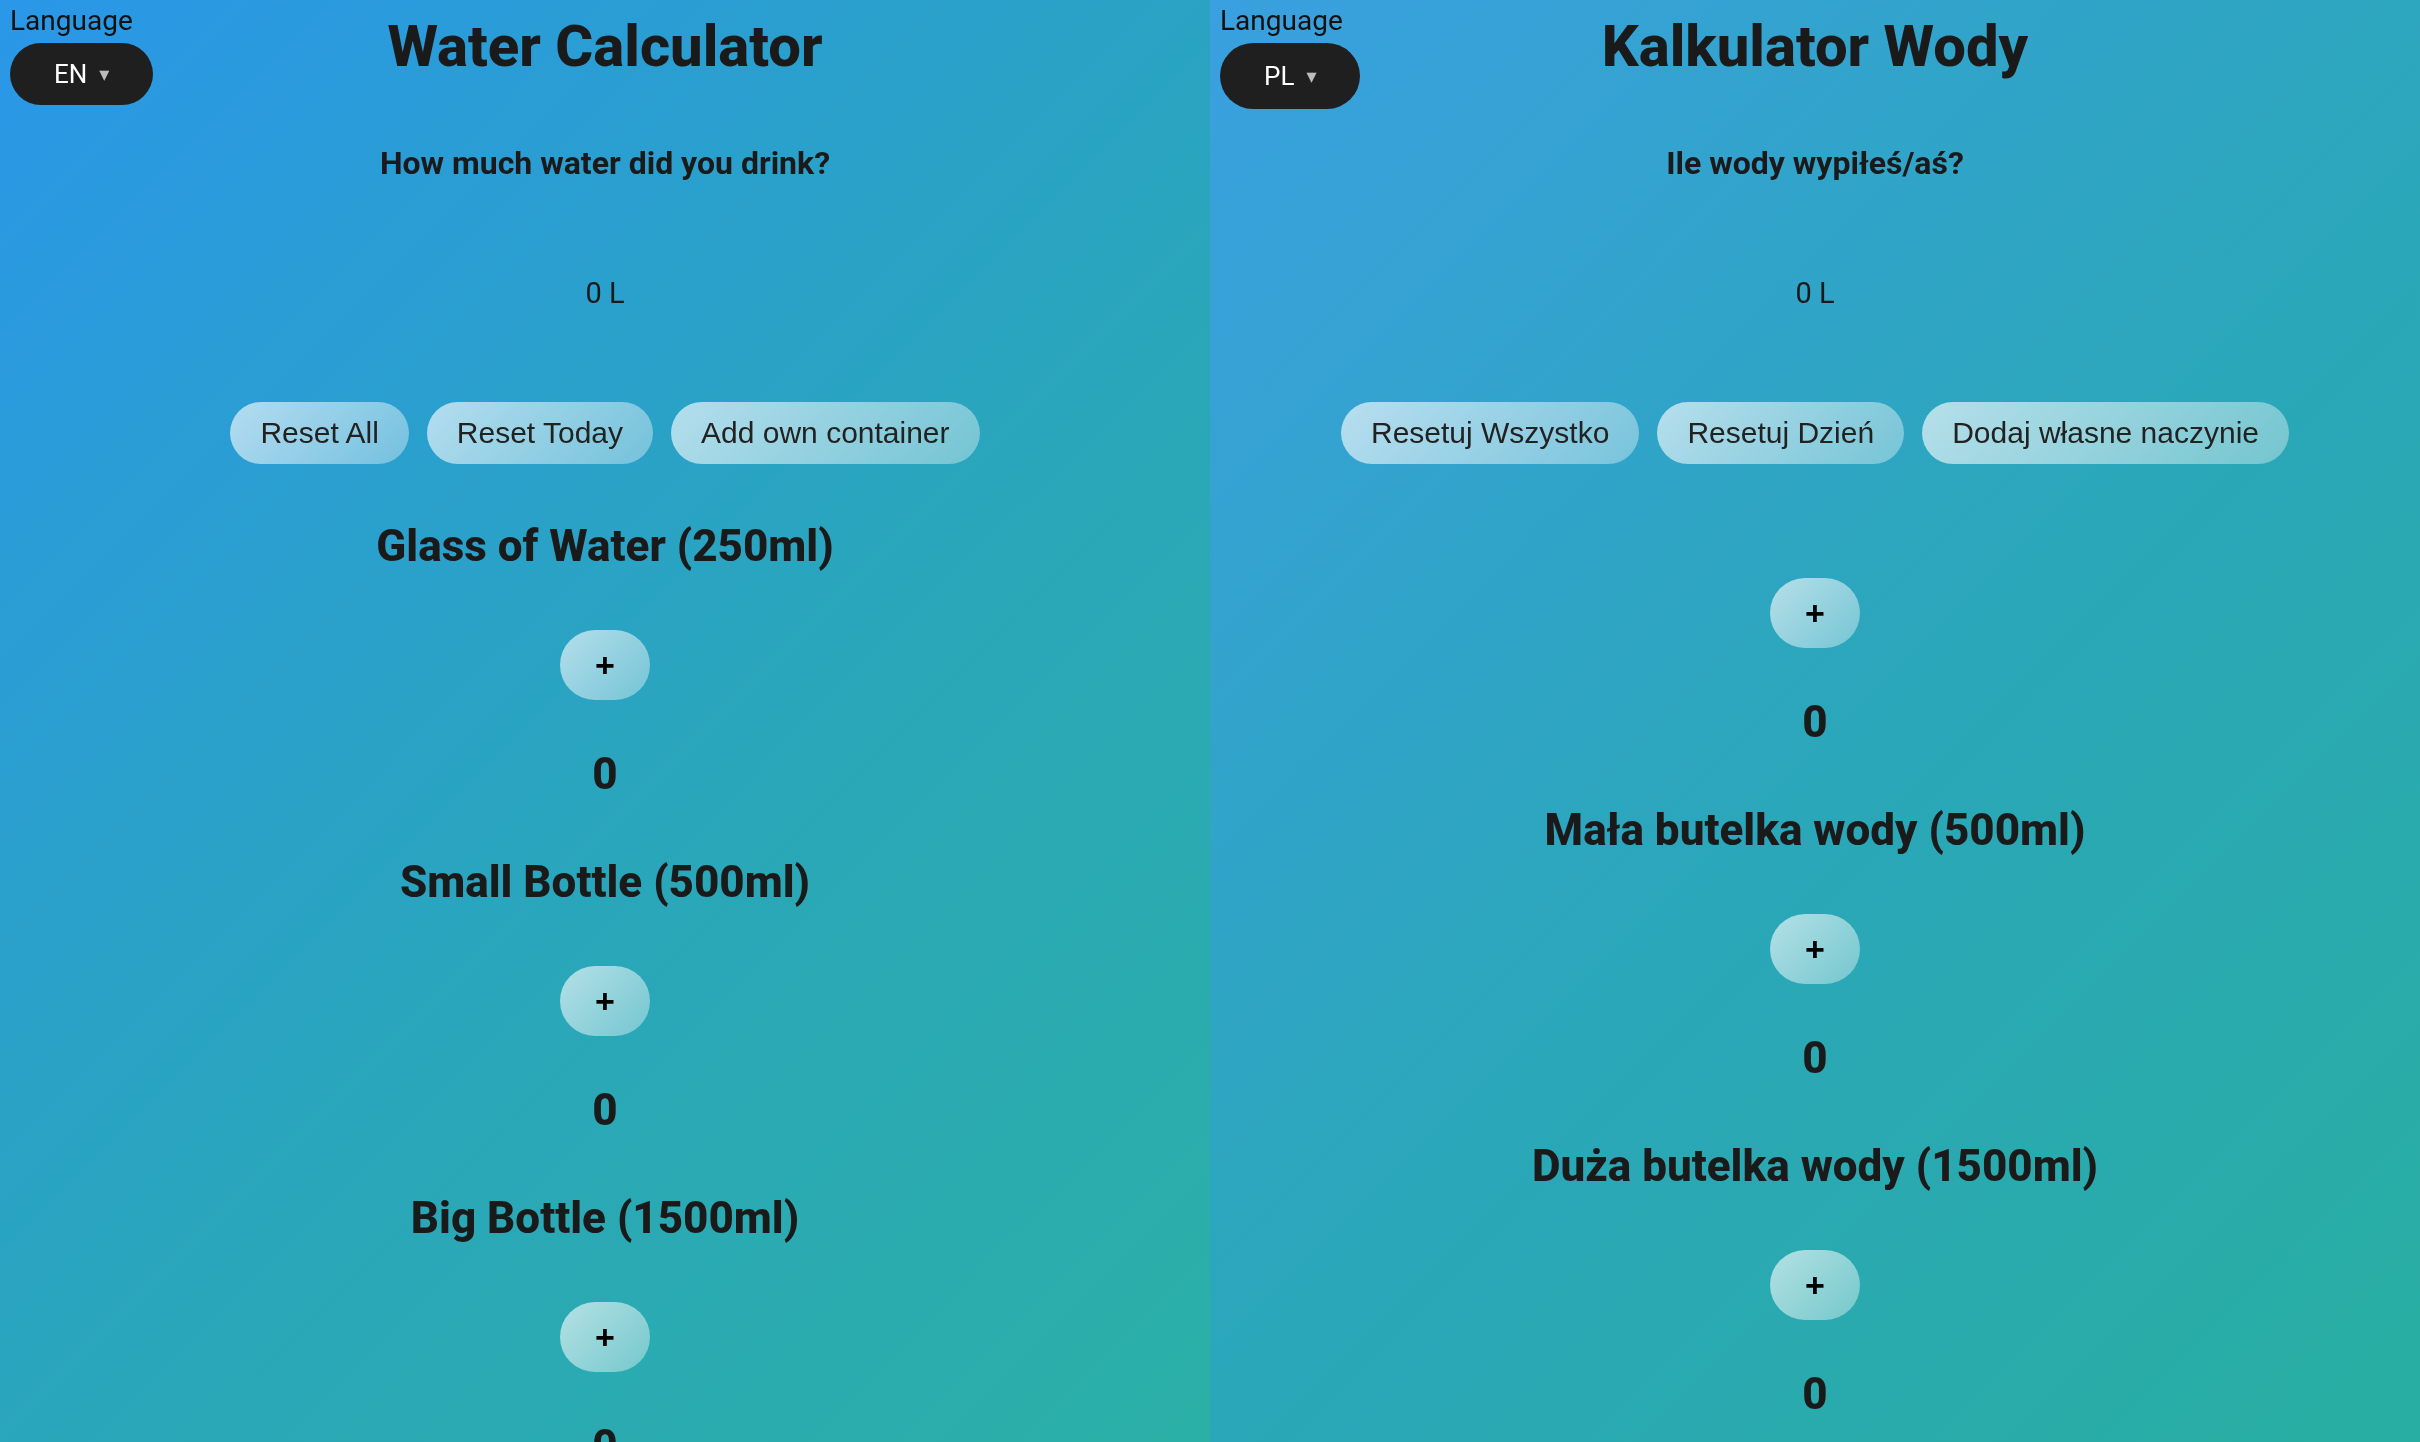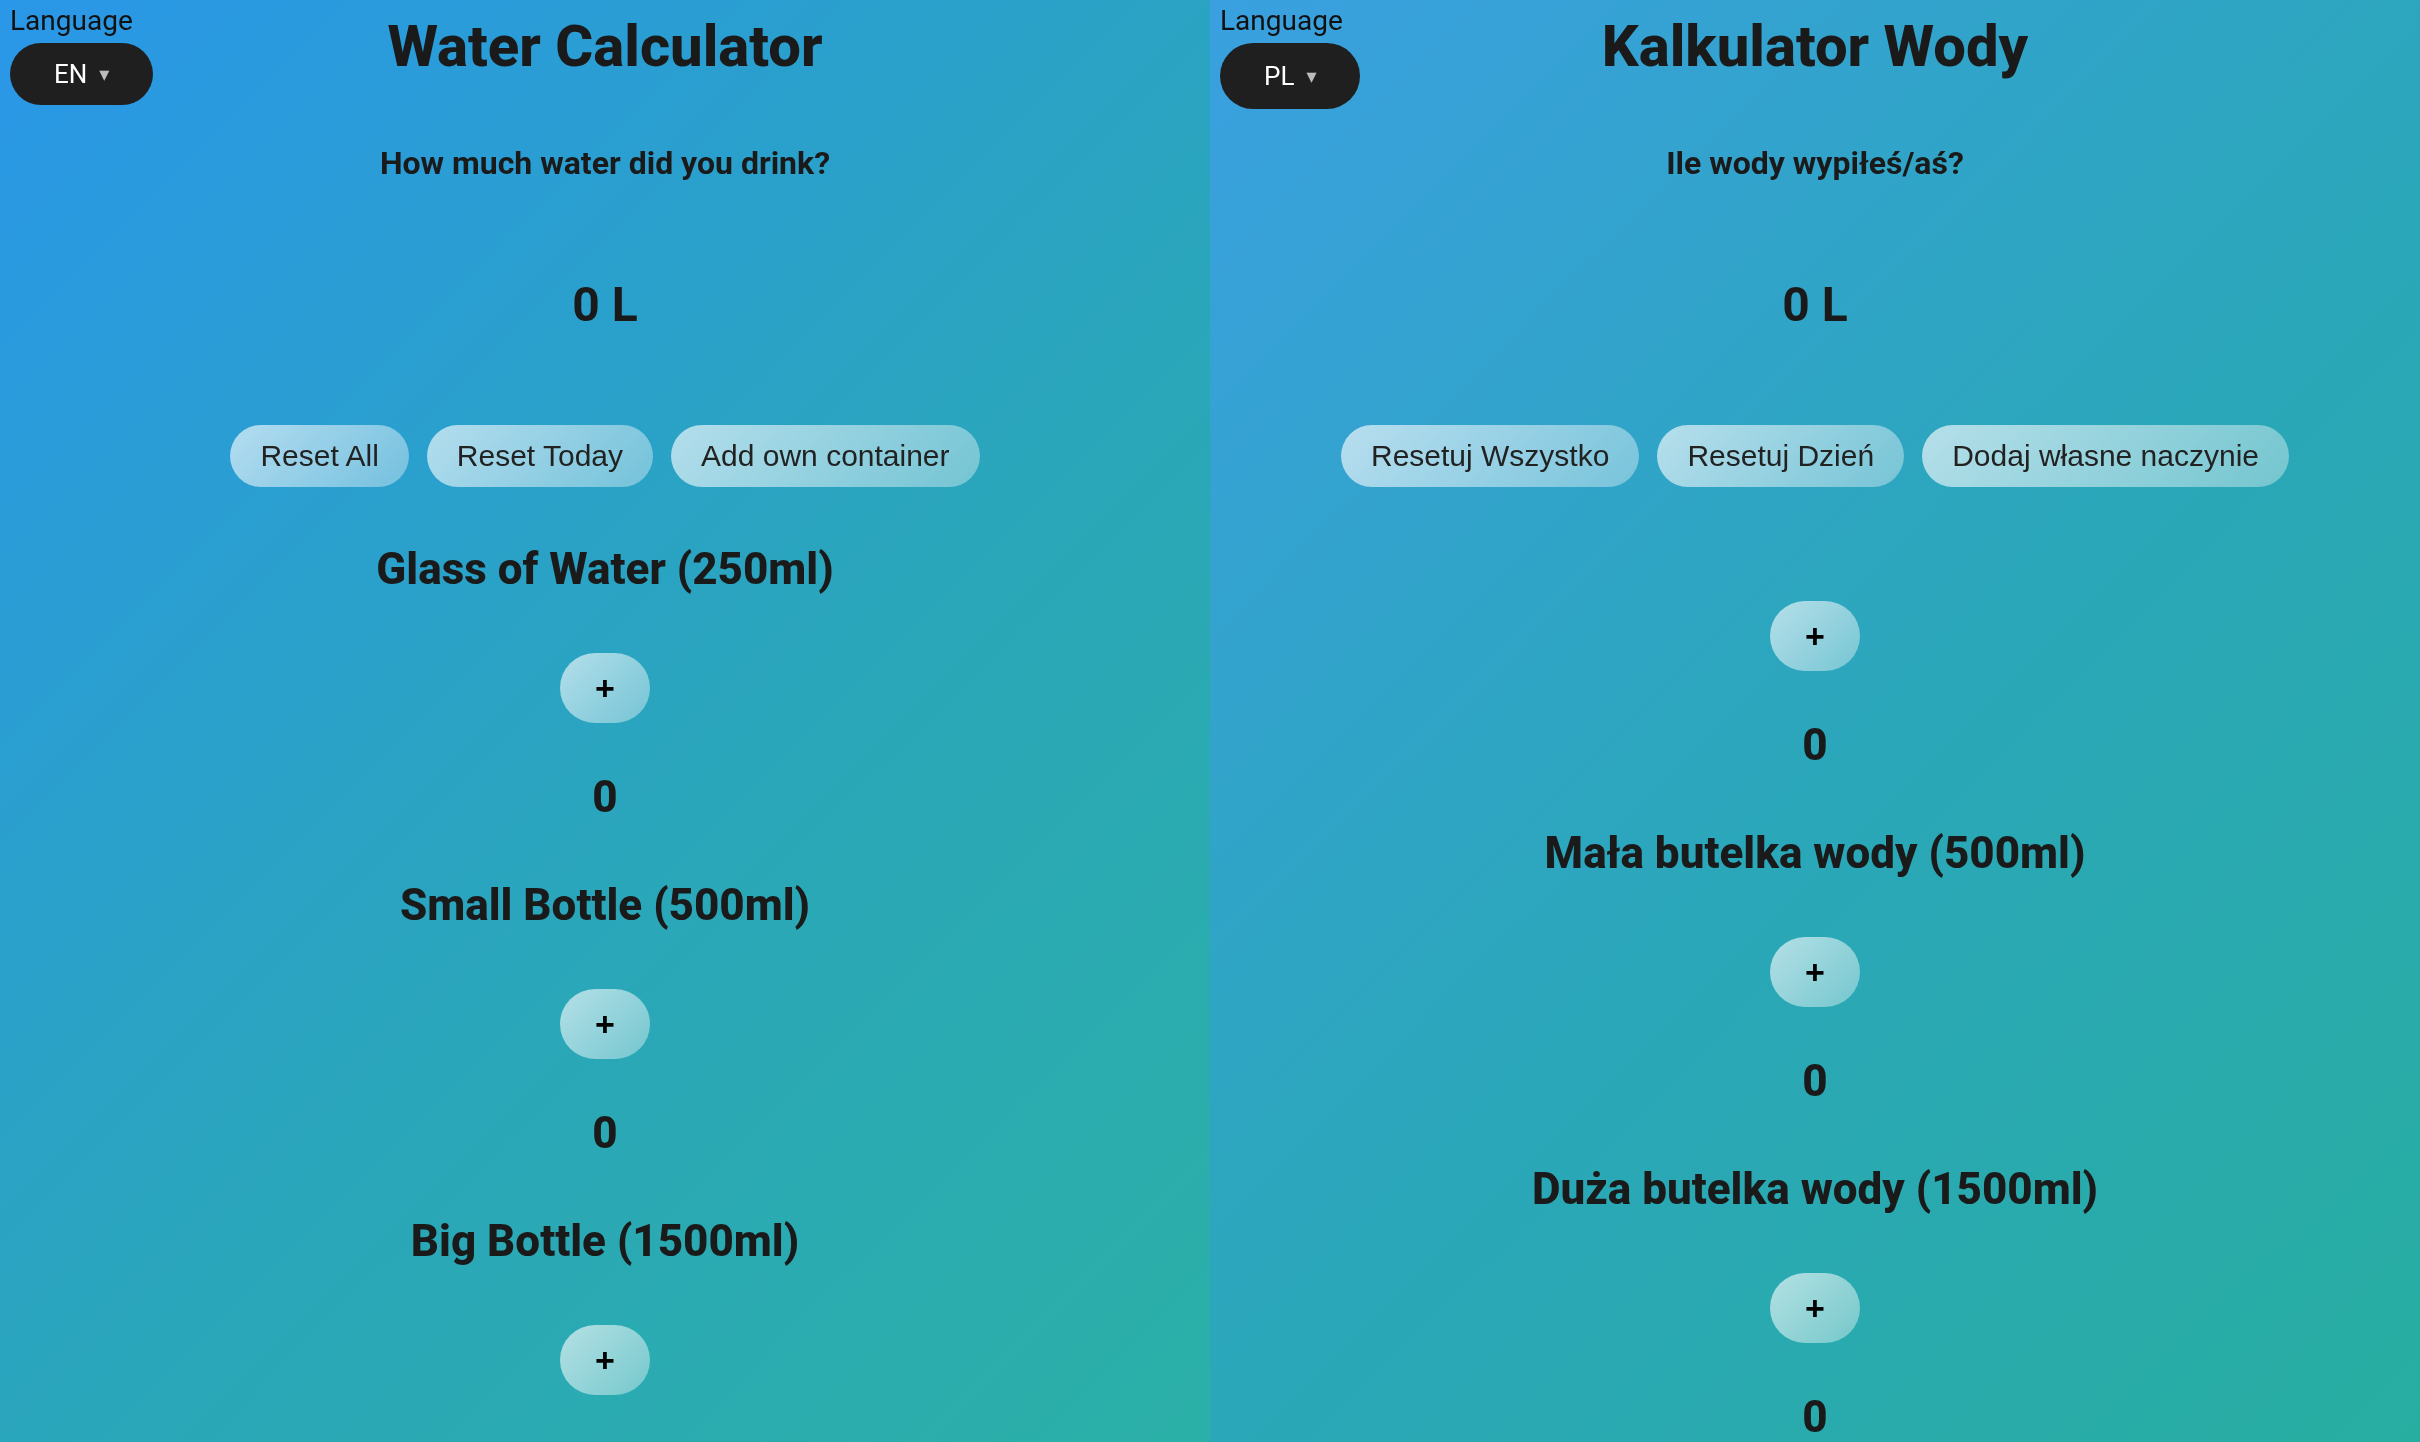--- a/index.html
+++ b/index.html
@@ -68,22 +68,22 @@
       text-align: right;
       margin-top: 8px;
     }
     h3.subtitle {
       font-size: 32px;
       font-weight: 700;
       margin-top: 64px;
       text-align: center;
     }
     .total {
-      font-size: 48px;
-      font-weight: 700;
+      font-size: 29px;
+      font-weight: 400;
       margin-top: 94px;
       text-align: center;
     }
     .actions {
       display: flex;
       gap: 18px;
       margin-top: 92px;
       flex-wrap: wrap;
     }
     .pill-btn {

